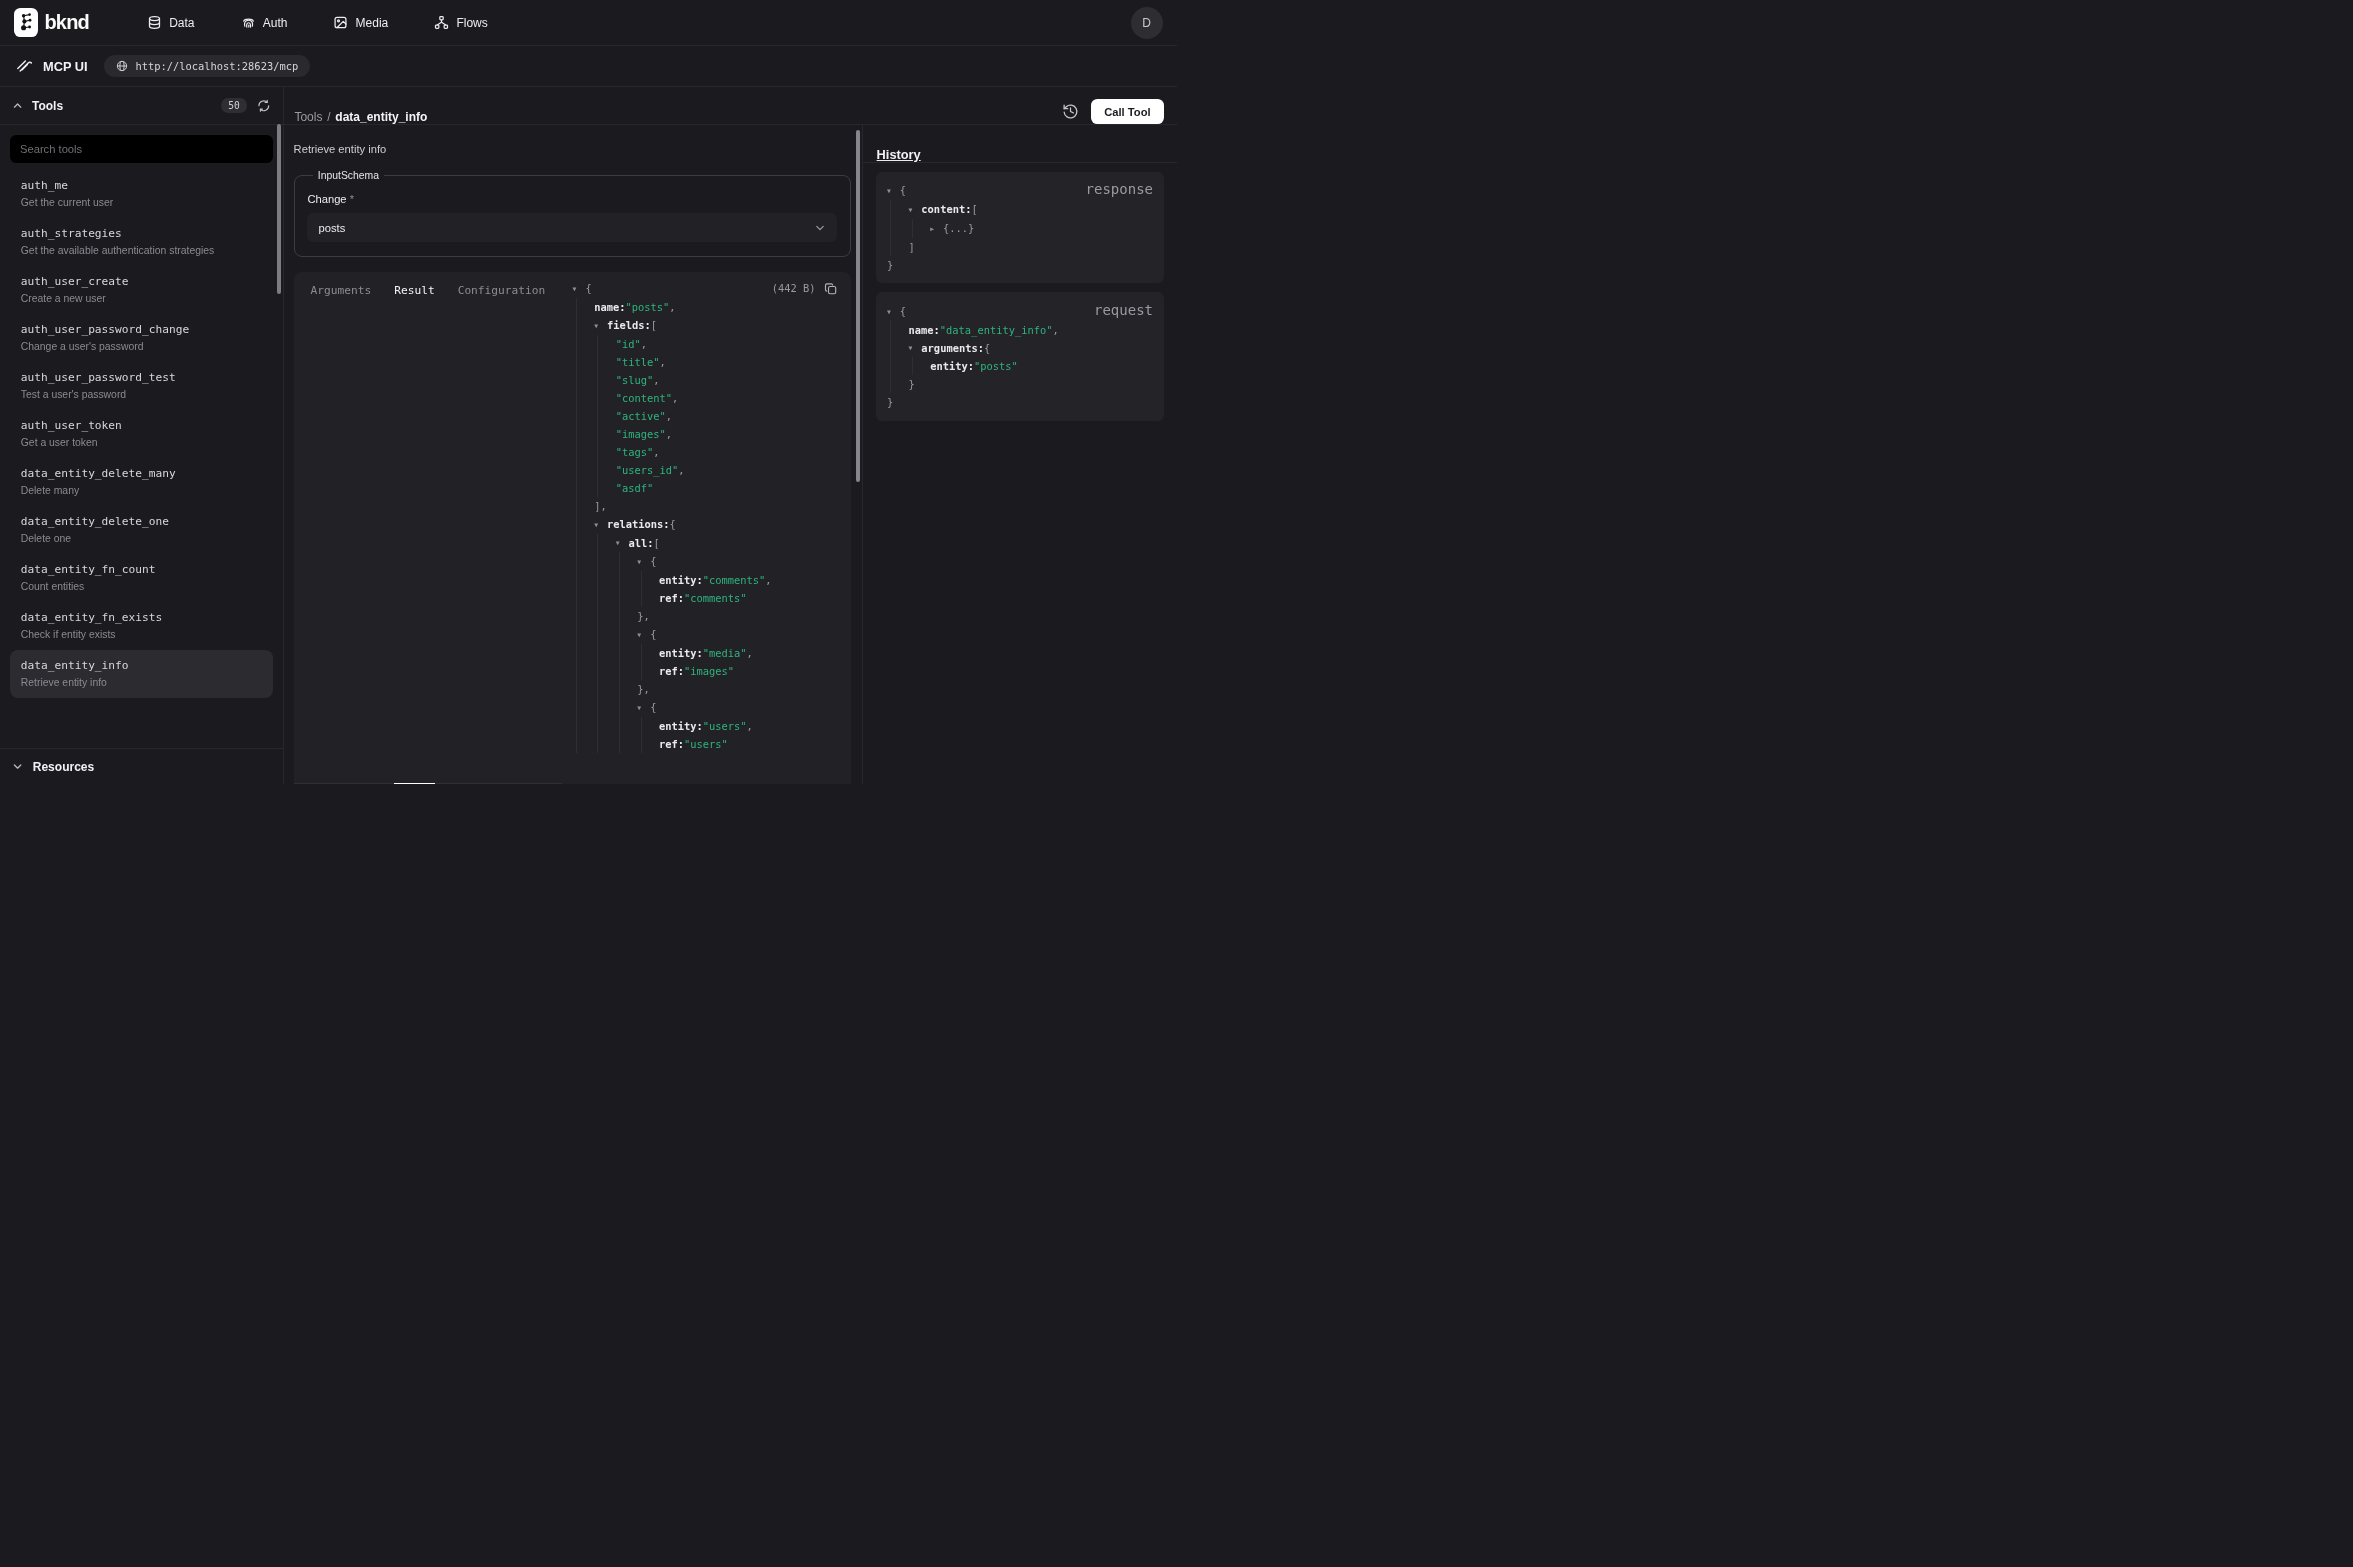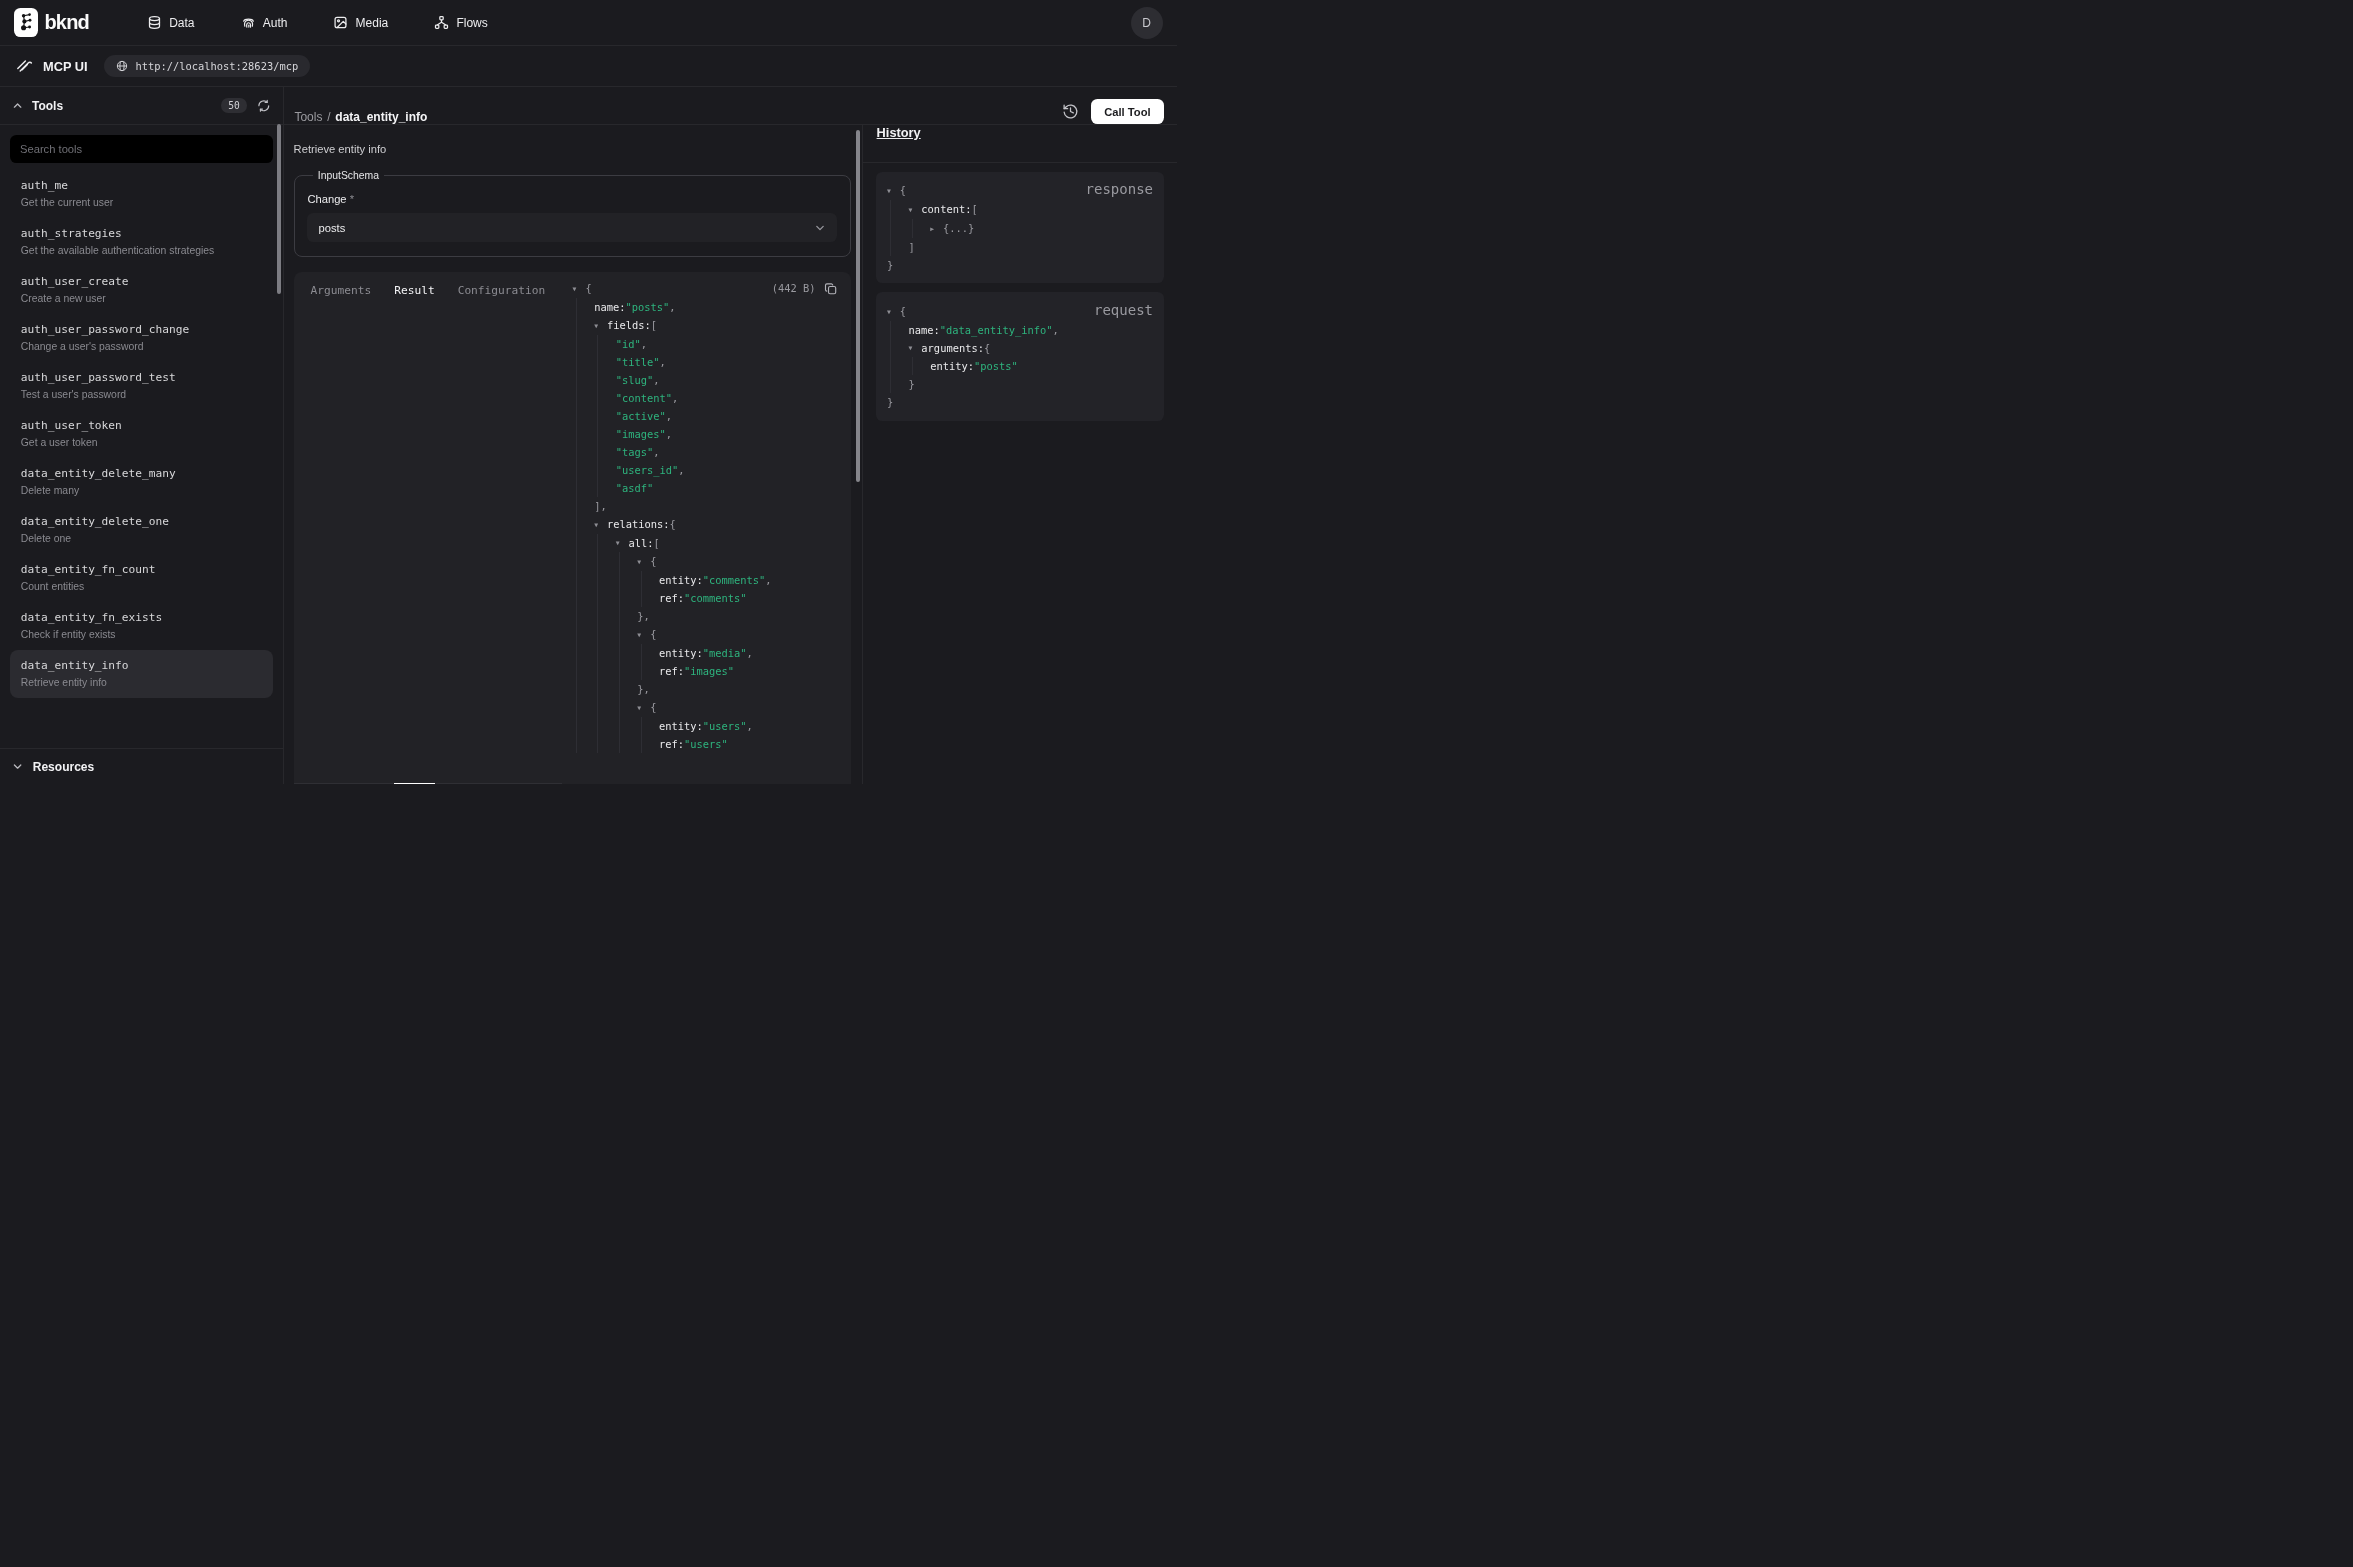--- a/index.html
+++ b/index.html
@@ -127,32 +127,32 @@
     padding:12px 0 9.6px 0; cursor:pointer; margin-bottom:-0.8px;
   }
   .tab.active { color:#f4f4f6; border-bottom:1.6px solid #ffffff; }
   .json-area { position:relative; flex:1; min-height:0; overflow:hidden; padding:7.2px 12.8px 0 10.4px; }
   .size-row { position:absolute; top:9.6px; right:12.8px; display:flex; align-items:center; gap:8.8px; }
   .size-label { font-family:"DejaVu Sans Mono", monospace; font-size:10.4px; color:#9a9aa0; }
 
   .jrow { display:flex; align-items:stretch; font-family:"DejaVu Sans Mono", monospace; font-size:10.4px; line-height:18px; white-space:pre; }
   .jguide { flex:none; width:18.4px; border-left:0.8px solid #2e2e34; margin-left:3.2px; }
   .jtgl { flex:none; width:12.8px; color:#8d8d93; font-size:6.4px; line-height:18px; padding-top:0.8px; }
-  .jkey { color:#eaeaec; font-weight:normal; }
+  .jkey { color:#eaeaec; font-weight:bold; }
   .jstr { color:#2eb47e; }
   .jpun { color:#9a9aa0; }
 
   .m-scroll-thumb {
     position:absolute; right:1.6px; top:4.8px; width:4px; height:352px;
     background:#85858b; border-radius:2.4px;
   }
 
   
   .history-panel { width:315px; flex:none; border-left:0.8px solid #28282c; display:flex; flex-direction:column; }
-  .h-title-row { height:38px; flex:none; display:flex; align-items:flex-start; padding:0 13.6px; border-bottom:0.8px solid #28282c;text-decoration:underline; }
+  .h-title-row { height:38px; flex:none; display:flex; align-items:flex-end; padding:0 13.6px; border-bottom:0.8px solid #28282c;text-decoration:underline; }
   .h-title { font-size:12.8px; font-weight:bold; color:#f2f2f4; }
   .h-cards { padding:8.8px 12.8px; overflow:hidden; }
   .h-card { position:relative; background:#232328; border-radius:6.4px; padding:9.6px 11.2px; margin-bottom:8.8px; }
   .h-tag { position:absolute; top:9.6px; right:11.2px; font-family:"DejaVu Sans Mono", monospace; font-size:14px; color:#9a9aa0; }
 
   svg { display:block; }
 </style>
 </head>
 <body>
 

